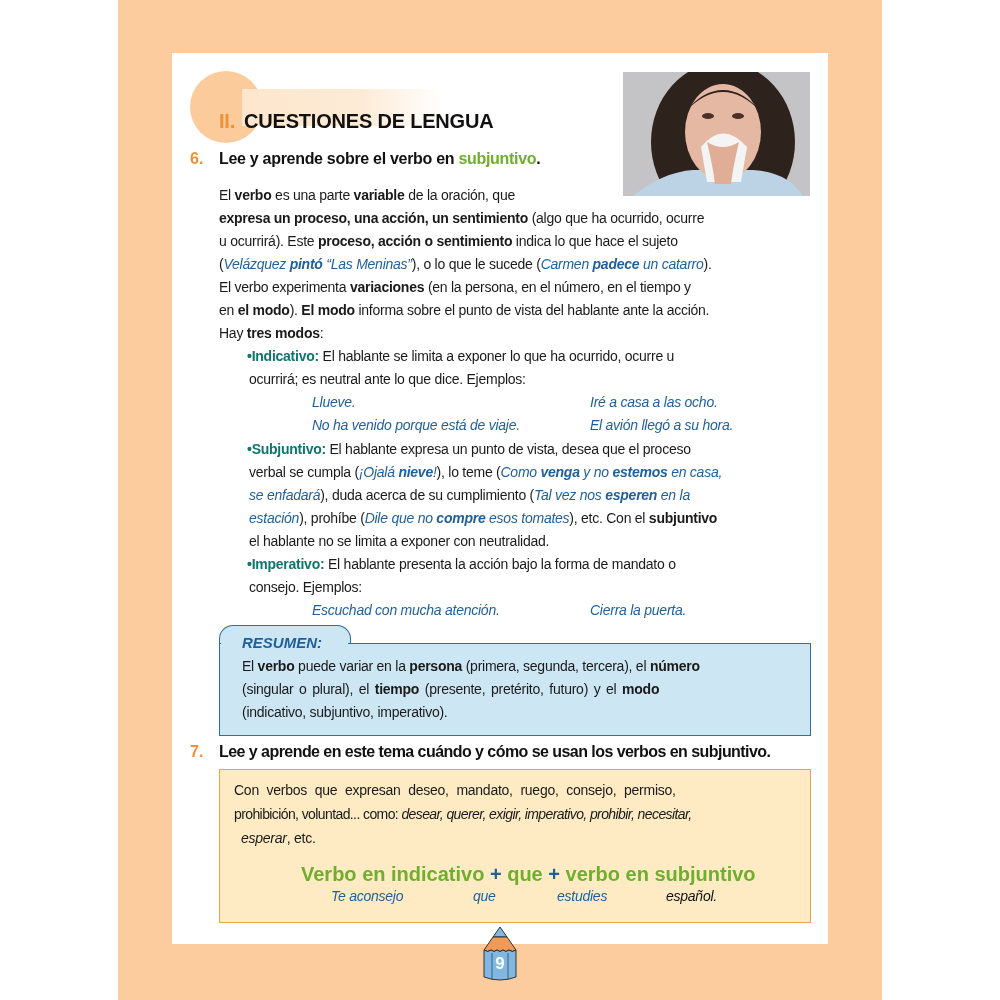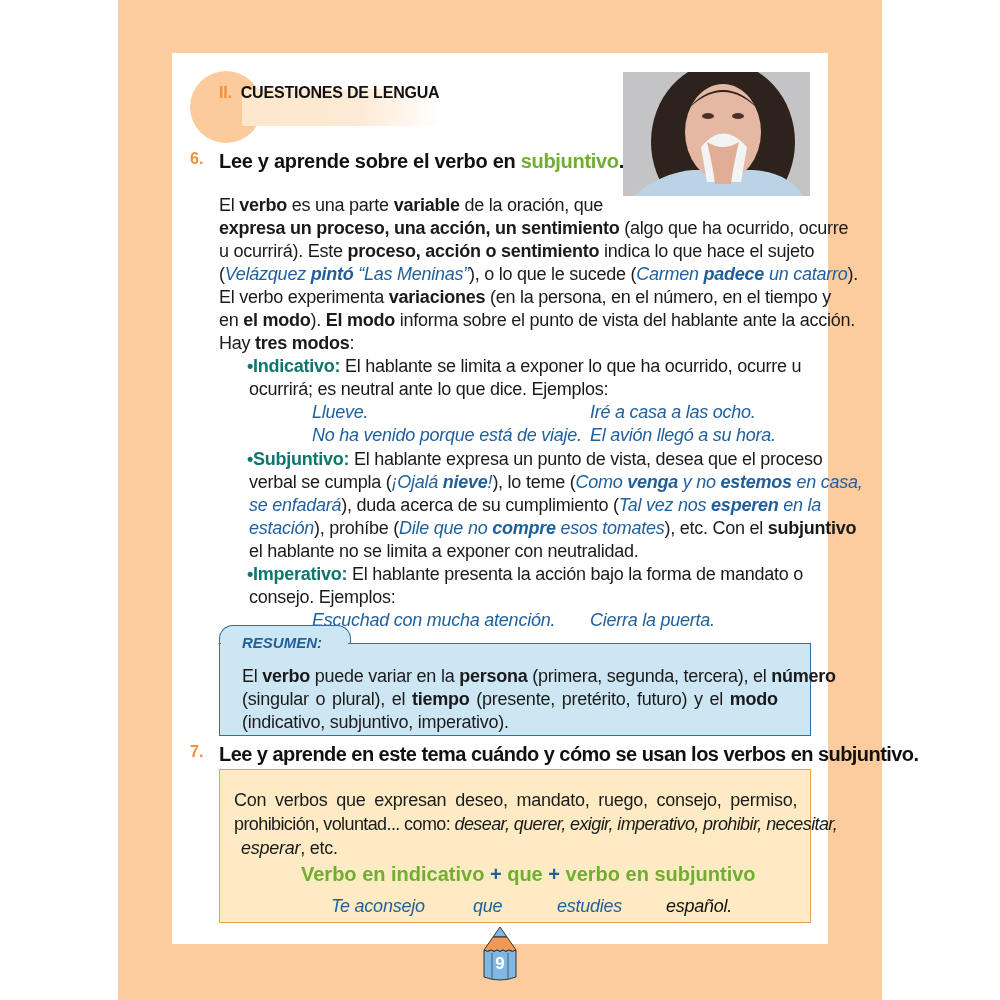--- a/index.html
+++ b/index.html
@@ -23,37 +23,37 @@
   .hdr-circle {
     position: absolute; left: 190px; top: 71px; width: 72px; height: 72px;
     border-radius: 50%;
     background: #fbcb9c;
   }
   .hdr-banner {
     position: absolute; left: 242px; top: 89px; width: 200px; height: 37px;
     background: linear-gradient(to right, #fde6cc 0%, #fdebd6 60%, rgba(255,255,255,0) 100%);
   }
   .hdr-text {
-    position: absolute; left: 219px; top: 84px; font-size: 16px; font-weight: bold;
+    position: absolute; left: 219px; top: 110px; font-size: 20px; font-weight: bold;
     letter-spacing: -0.2px; white-space: nowrap;
   }
   .hdr-num { color: #f0913a; margin-right: 9px; }
   .hdr-title { color: #111; }
 
   .photo {
     position: absolute; left: 623px; top: 72px; width: 187px; height: 124px;
     overflow: hidden;
     background: linear-gradient(180deg, #c9c9cb 0%, #bdbdc0 100%);
   }
 
   .q-num { position: absolute; color: #f0913a; font-weight: bold; font-size: 16px; }
-  .q-title { position: absolute; font-weight: bold; font-size: 20px; color: #111; white-space: nowrap; letter-spacing: -0.3px; }
+  .q-title { position: absolute; font-weight: bold; font-size: 16px; color: #111; white-space: nowrap; letter-spacing: -0.3px; }
   .green { color: #6fae2f; }
 
-  .line { position: absolute; font-size: 18px; white-space: nowrap; letter-spacing: -0.25px; line-height: 20px; margin-top: 10px; }
+  .line { position: absolute; font-size: 14px; white-space: nowrap; letter-spacing: -0.25px; line-height: 20px; }
   .b { font-weight: bold; }
   .ex { color: #1f5f9c; font-style: italic; }
   .exb { color: #1f5f9c; font-style: italic; font-weight: bold; }
   .mode { color: #0f766e; font-weight: bold; }
 
   .resumen-box {
     position: absolute; left: 219px; top: 643px; width: 590px; height: 91px;
     background: #cde6f4; border: 1.5px solid #2e6f9e;
   }
   .resumen-tab {

